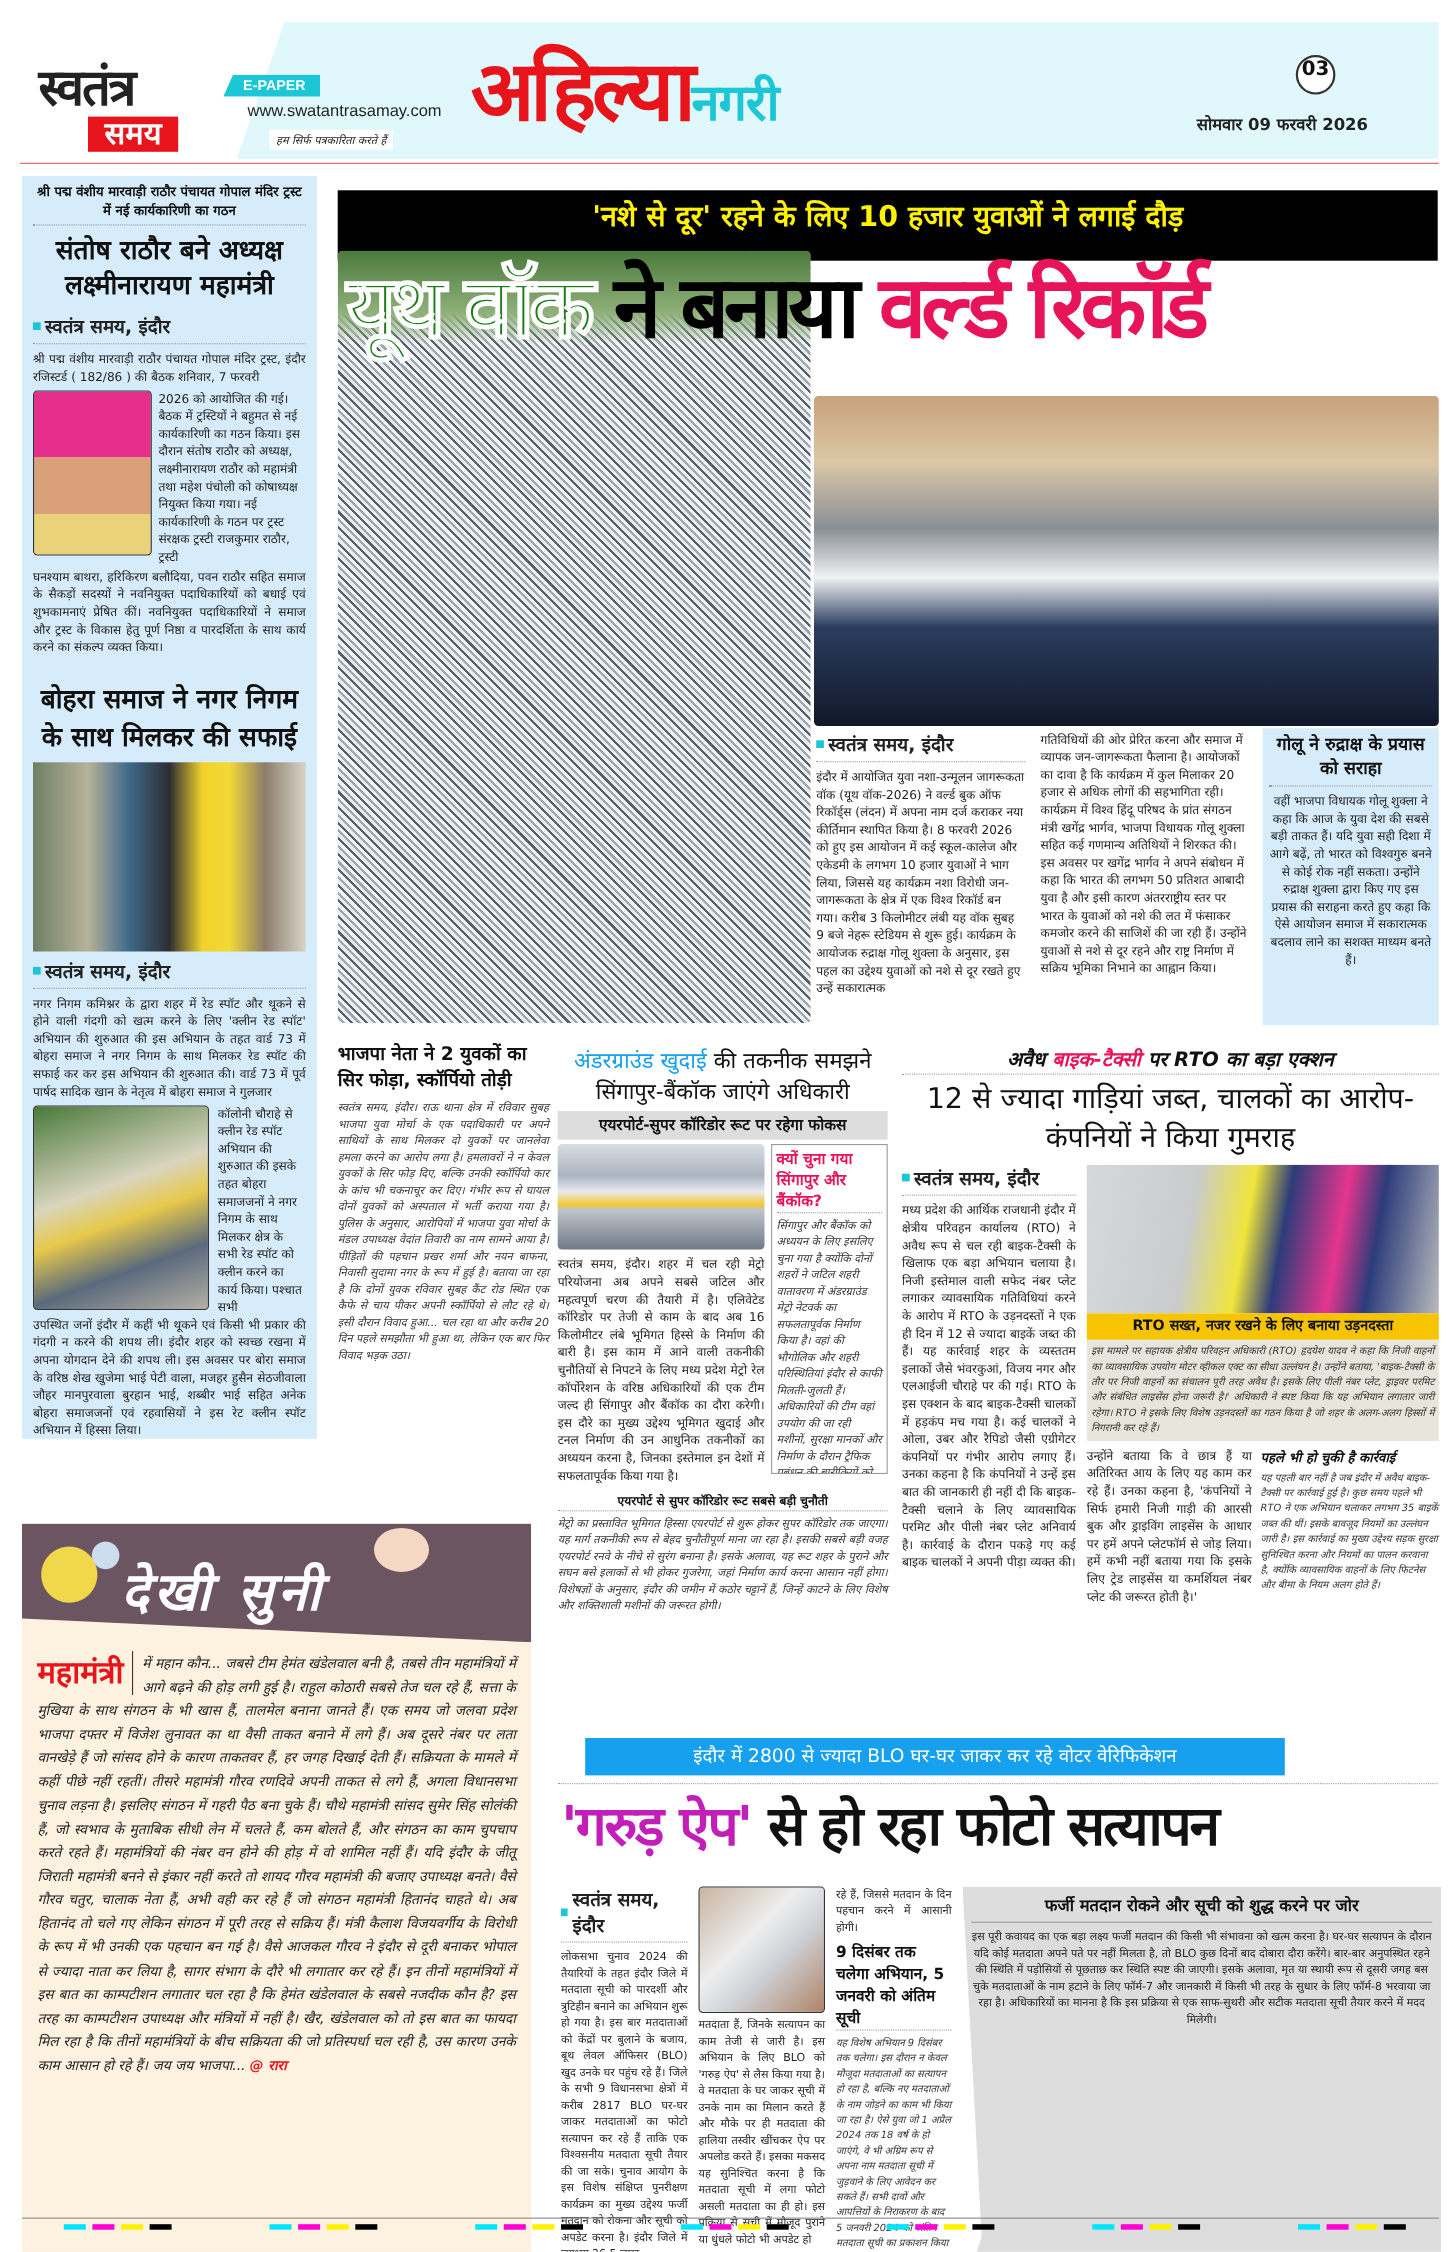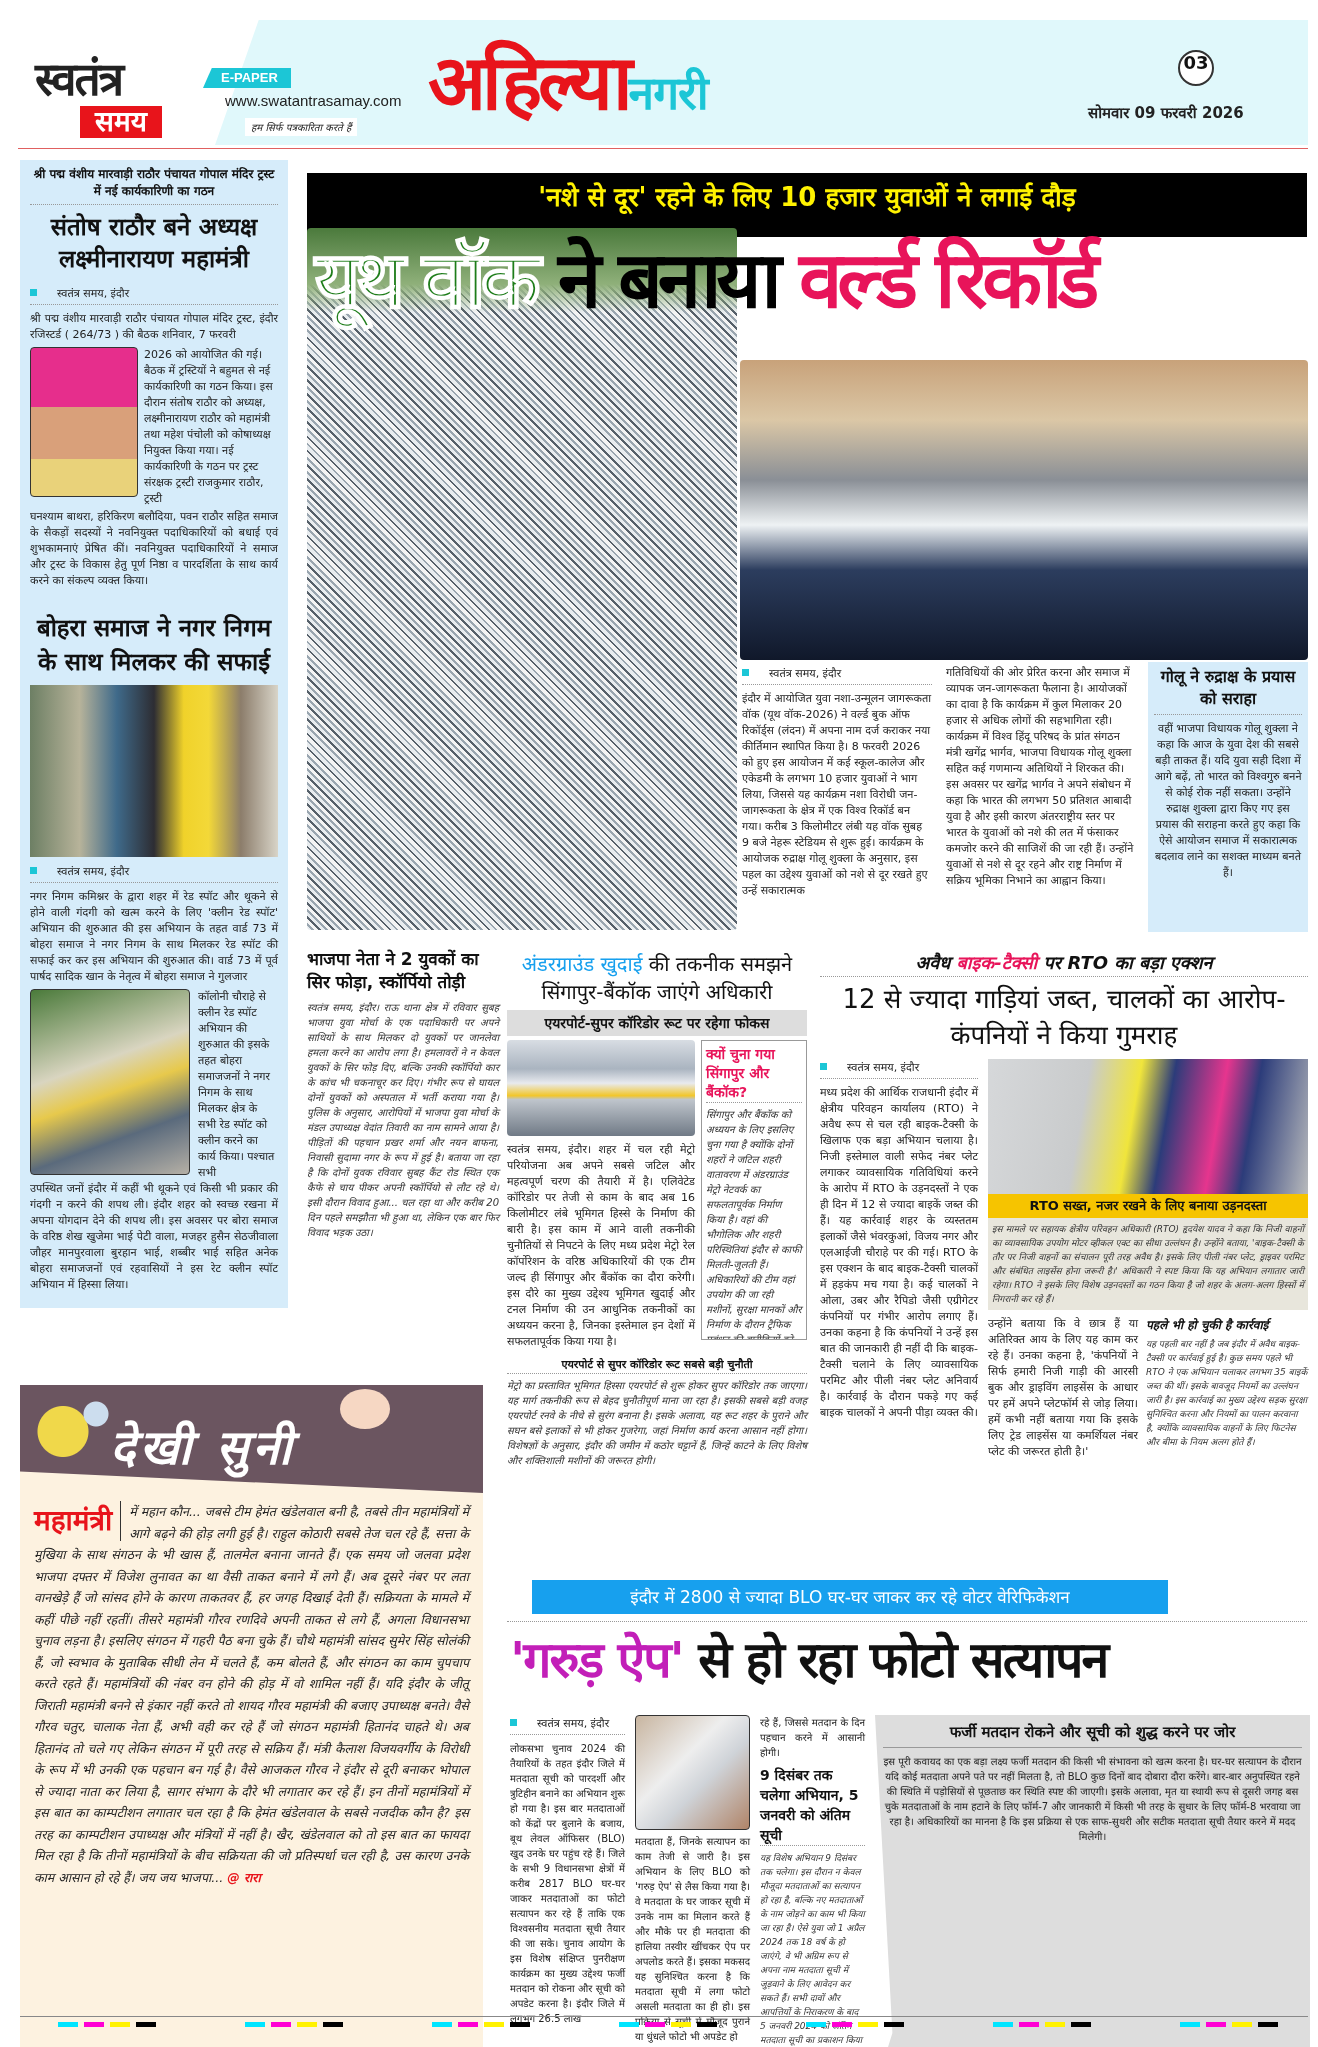--- a/index.html
+++ b/index.html
@@ -1,20 +1,20 @@
 <!DOCTYPE html>
 <html><head>
 <meta charset="utf-8">
 <style>
 *{box-sizing:border-box;margin:0;padding:0}
 body{width:1318px;height:2047px;background:#fff;font-family:"DejaVu Sans",sans-serif;color:#111;position:relative;overflow:hidden}
 .abs{position:absolute}
 .txt{font-size:11px;line-height:16px;color:#222;text-align:justify}
 .itx{font-size:10px;line-height:15px;color:#333;font-style:italic;text-align:justify}
-.dateline{font-size:11px;font-weight:normal;color:#222;display:flex;align-items:center;gap:20px;padding-bottom:4px;border-bottom:1px dotted #999;margin-bottom:6px}
+.dateline{font-size:17px;font-weight:bold;color:#222;display:flex;align-items:center;gap:4px;padding-bottom:4px;border-bottom:1px dotted #999;margin-bottom:6px}
 .dateline .sq{width:7px;height:7px;background:#1cc6d6;display:inline-block}
 .photo{background:linear-gradient(135deg,#8a9aa6,#c8ccd0 40%,#6c7a86);border-radius:4px}
 .crowd{background:repeating-linear-gradient(45deg,#e8ecef 0 3px,#9aa6b0 3px 5px,#f4f4f4 5px 8px,#56606a 8px 10px)}
 .regbar{display:flex;gap:6px}
 .regbar span{width:20px;height:5px;display:block}
 </style>
 </head>
 <body>
 
 <div class="abs" style="left:0;top:0;width:1318px;height:150px;">
@@ -34,21 +34,21 @@
   <div class="abs" style="left:18px;top:148px;width:1290px;height:1px;background:#e06060"></div>
 </div>
 
 <div class="abs" style="left:20px;top:160px;width:268px;height:1148px;background:#d6ecfa;padding:6px 10px;">
   <div style="font:bold 12px 'DejaVu Sans',sans-serif;text-align:center;line-height:17px;padding-bottom:4px;border-bottom:1px dotted #999">श्री पद्म वंशीय मारवाड़ी राठौर पंचायत गोपाल मंदिर ट्रस्ट में नई कार्यकारिणी का गठन</div>
   <h2 style="font:bold 24px 'DejaVu Sans',sans-serif;text-align:center;line-height:32px;margin:6px 0 10px">संतोष राठौर बने अध्यक्ष लक्ष्मीनारायण महामंत्री</h2>
   <div class="dateline">
       <span class="sq"></span>
       <span>स्वतंत्र समय, इंदौर</span>
     </div>
-  <p class="txt">श्री पद्म वंशीय मारवाड़ी राठौर पंचायत गोपाल मंदिर ट्रस्ट, इंदौर रजिस्टर्ड ( 264/73 ) की बैठक शनिवार, 7 फरवरी</p>
+  <p class="txt">श्री पद्म वंशीय मारवाड़ी राठौर पंचायत गोपाल मंदिर ट्रस्ट, इंदौर रजिस्टर्ड ( 182/86 ) की बैठक शनिवार, 7 फरवरी</p>
   <div style="display:flex;gap:6px;margin-top:4px">
     <div class="photo" style="width:108px;height:150px;border:1px solid #333;background:linear-gradient(#e62e8c 0 40%,#d9a07a 40% 75%,#e9d27a 75%)"></div>
     <p class="txt" style="flex:1;text-align:left">2026 को आयोजित की गई। बैठक में ट्रस्टियों ने बहुमत से नई कार्यकारिणी का गठन किया। इस दौरान संतोष राठौर को अध्यक्ष, लक्ष्मीनारायण राठौर को महामंत्री तथा महेश पंचोली को कोषाध्यक्ष नियुक्त किया गया। नई कार्यकारिणी के गठन पर ट्रस्ट संरक्षक ट्रस्टी राजकुमार राठौर, ट्रस्टी</p>
   </div>
   <p class="txt" style="margin-top:2px">घनश्याम बाथरा, हरिकिरण बलौदिया, पवन राठौर सहित समाज के सैकड़ों सदस्यों ने नवनियुक्त पदाधिकारियों को बधाई एवं शुभकामनाएं प्रेषित कीं। नवनियुक्त पदाधिकारियों ने समाज और ट्रस्ट के विकास हेतु पूर्ण निष्ठा व पारदर्शिता के साथ कार्य करने का संकल्प व्यक्त किया।</p>
 
   <h2 style="font:bold 24px 'DejaVu Sans',sans-serif;text-align:center;line-height:34px;margin:22px 0 6px">बोहरा समाज ने नगर निगम के साथ मिलकर की सफाई</h2>
   <div class="photo" style="height:172px;border-radius:0;background:linear-gradient(90deg,#6d7f64 0,#b7b39a 20%,#3f6a8a 35%,#2d2d33 50%,#f0d22a 62%,#f3d838 72%,#8c7d6b 85%,#d8d4c8)"></div>
   <div class="dateline" style="margin-top:6px">
       <span class="sq"></span>

